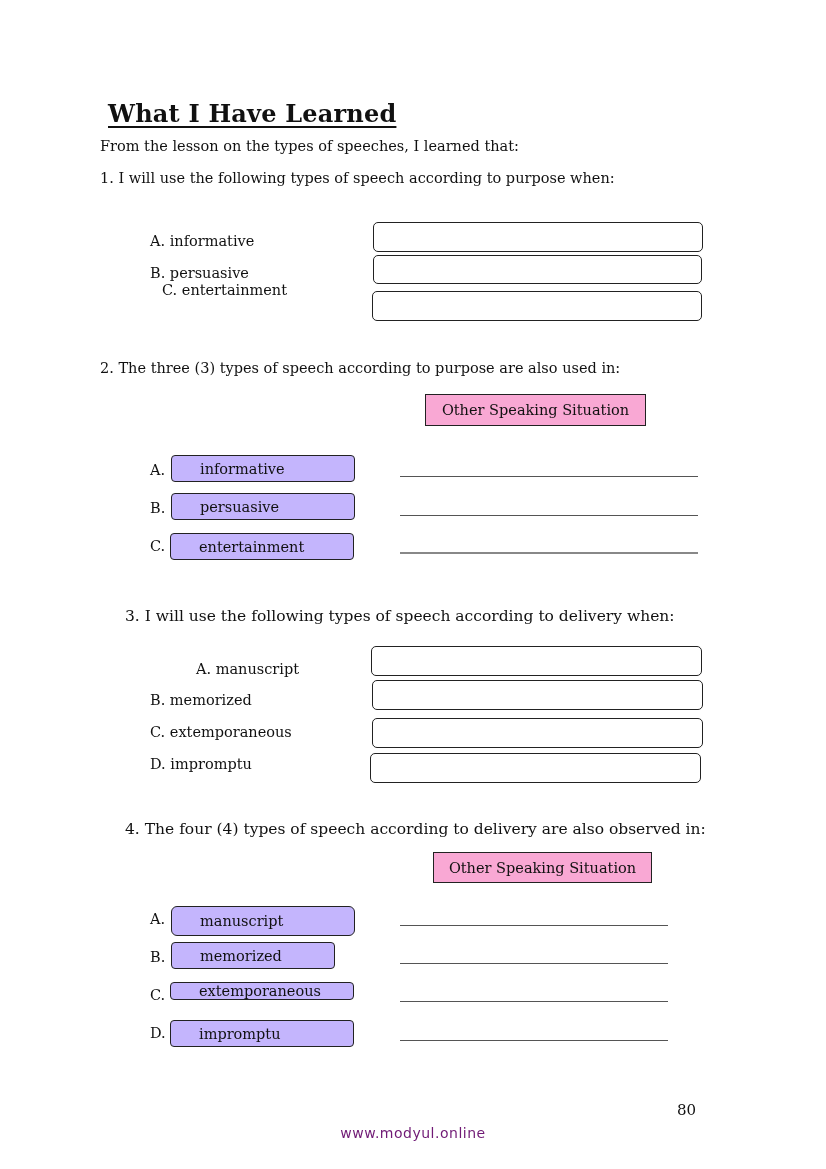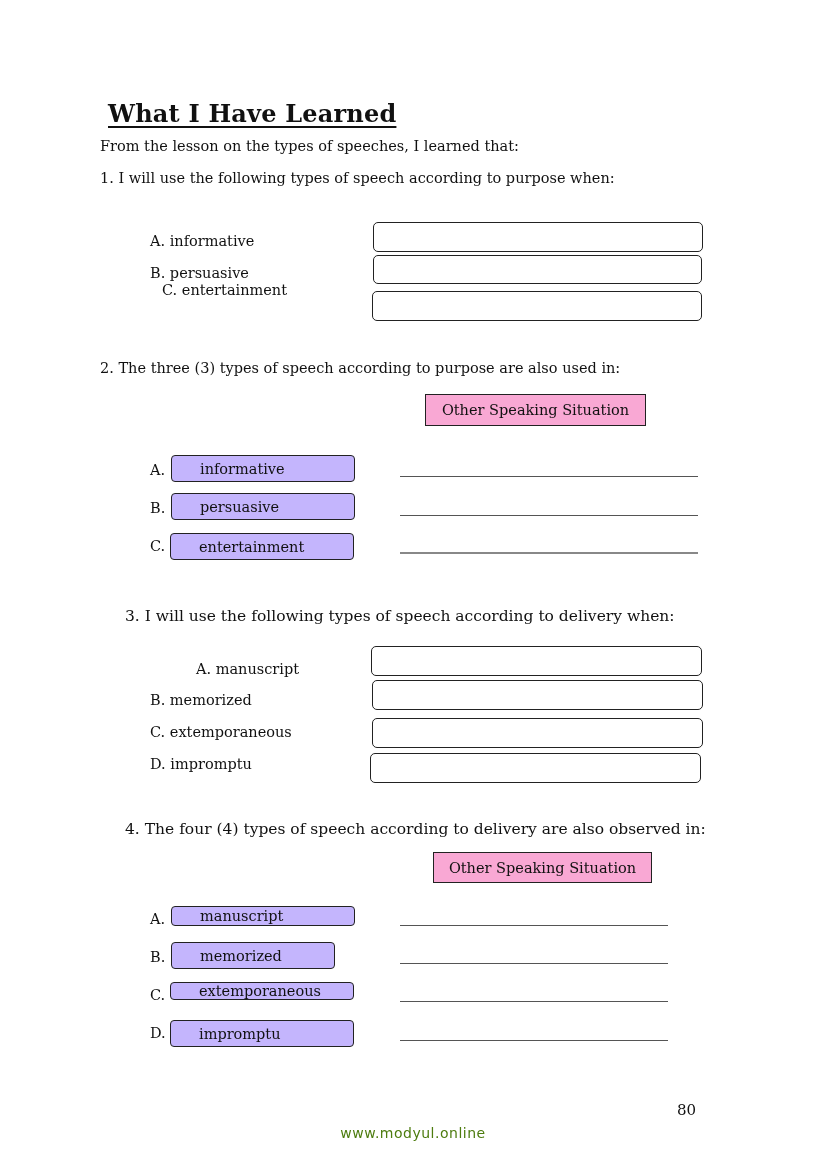--- a/index.html
+++ b/index.html
@@ -12,21 +12,21 @@
     .q-text { font-size: 15.5px; }
     .item { font-size: 14.5px; }
     .rbox { position: absolute; border: 1.5px solid #222; border-radius: 5px; background: #fff; box-sizing: border-box; }
     .sqbox { position: absolute; border: 1.5px solid #222; box-sizing: border-box; font-size: 14.5px;
              display: flex; align-items: center; justify-content: center; background: #f9a8d4; }
     .label-box { position: absolute; border: 1.5px solid #222; border-radius: 4px; box-sizing: border-box;
                  font-size: 14.5px; padding-left: 28px; display: flex; align-items: center; background: #c4b5fd; }
     .letter { position: absolute; font-size: 14.5px; }
     .line { position: absolute; height: 0; border-top: 1.2px solid #555; }
     .page-num { left: 0; width: 696px; top: 1101px; text-align: right; font-size: 15px; }
-    .watermark { left: 0; width: 826px; top: 1125px; text-align: center; font-size: 14px; color: #4d7c0f;
+    .watermark { left: 0; width: 826px; top: 1125px; text-align: center; font-size: 14px; color: #701a75;
                  font-family: "DejaVu Sans", "Liberation Sans", sans-serif; letter-spacing: 0.5px; }
   </style>
 </head>
 <body>
 
 <div class="abs title">What I Have Learned</div>
 <div class="abs body-text" style="left:100px; top:138px;">From the lesson on the types of speeches, I learned that:</div>
 
 <div class="abs body-text" style="left:100px; top:170px;">1. I will use the following types of speech according to purpose when:</div>
 <div class="abs item" style="left:150px; top:233px;">A. informative</div>
@@ -58,21 +58,21 @@
 <div class="abs item" style="left:150px; top:756px;">D. impromptu</div>
 <div class="rbox" style="left:371px; top:646px; width:331px; height:30px;"></div>
 <div class="rbox" style="left:372px; top:680px; width:331px; height:30px;"></div>
 <div class="rbox" style="left:372px; top:718px; width:331px; height:30px;"></div>
 <div class="rbox" style="left:370px; top:753px; width:331px; height:30px;"></div>
 
 <div class="abs q-text" style="left:125px; top:820px;">4.  The four (4) types of speech according to delivery are also observed in:</div>
 <div class="sqbox" style="left:433px; top:852px; width:219px; height:31px;">Other Speaking Situation</div>
 
 <div class="letter" style="left:150px; top:911px;">A.</div>
-<div class="label-box" style="left:171px; top:906px; width:184px; height:20px;">manuscript</div>
+<div class="label-box" style="left:171px; top:906px; width:184px; height:30px;border-radius:6px;">manuscript</div>
 <div class="line" style="left:400px; top:925px; width:268px;"></div>
 
 <div class="letter" style="left:150px; top:949px;">B.</div>
 <div class="label-box" style="left:171px; top:942px; width:164px; height:27px;">memorized</div>
 <div class="line" style="left:400px; top:963px; width:268px;"></div>
 
 <div class="letter" style="left:150px; top:987px;">C.</div>
 <div class="label-box" style="left:170px; top:982px; width:184px; height:18px;">extemporaneous</div>
 <div class="line" style="left:400px; top:1001px; width:268px;"></div>
 

